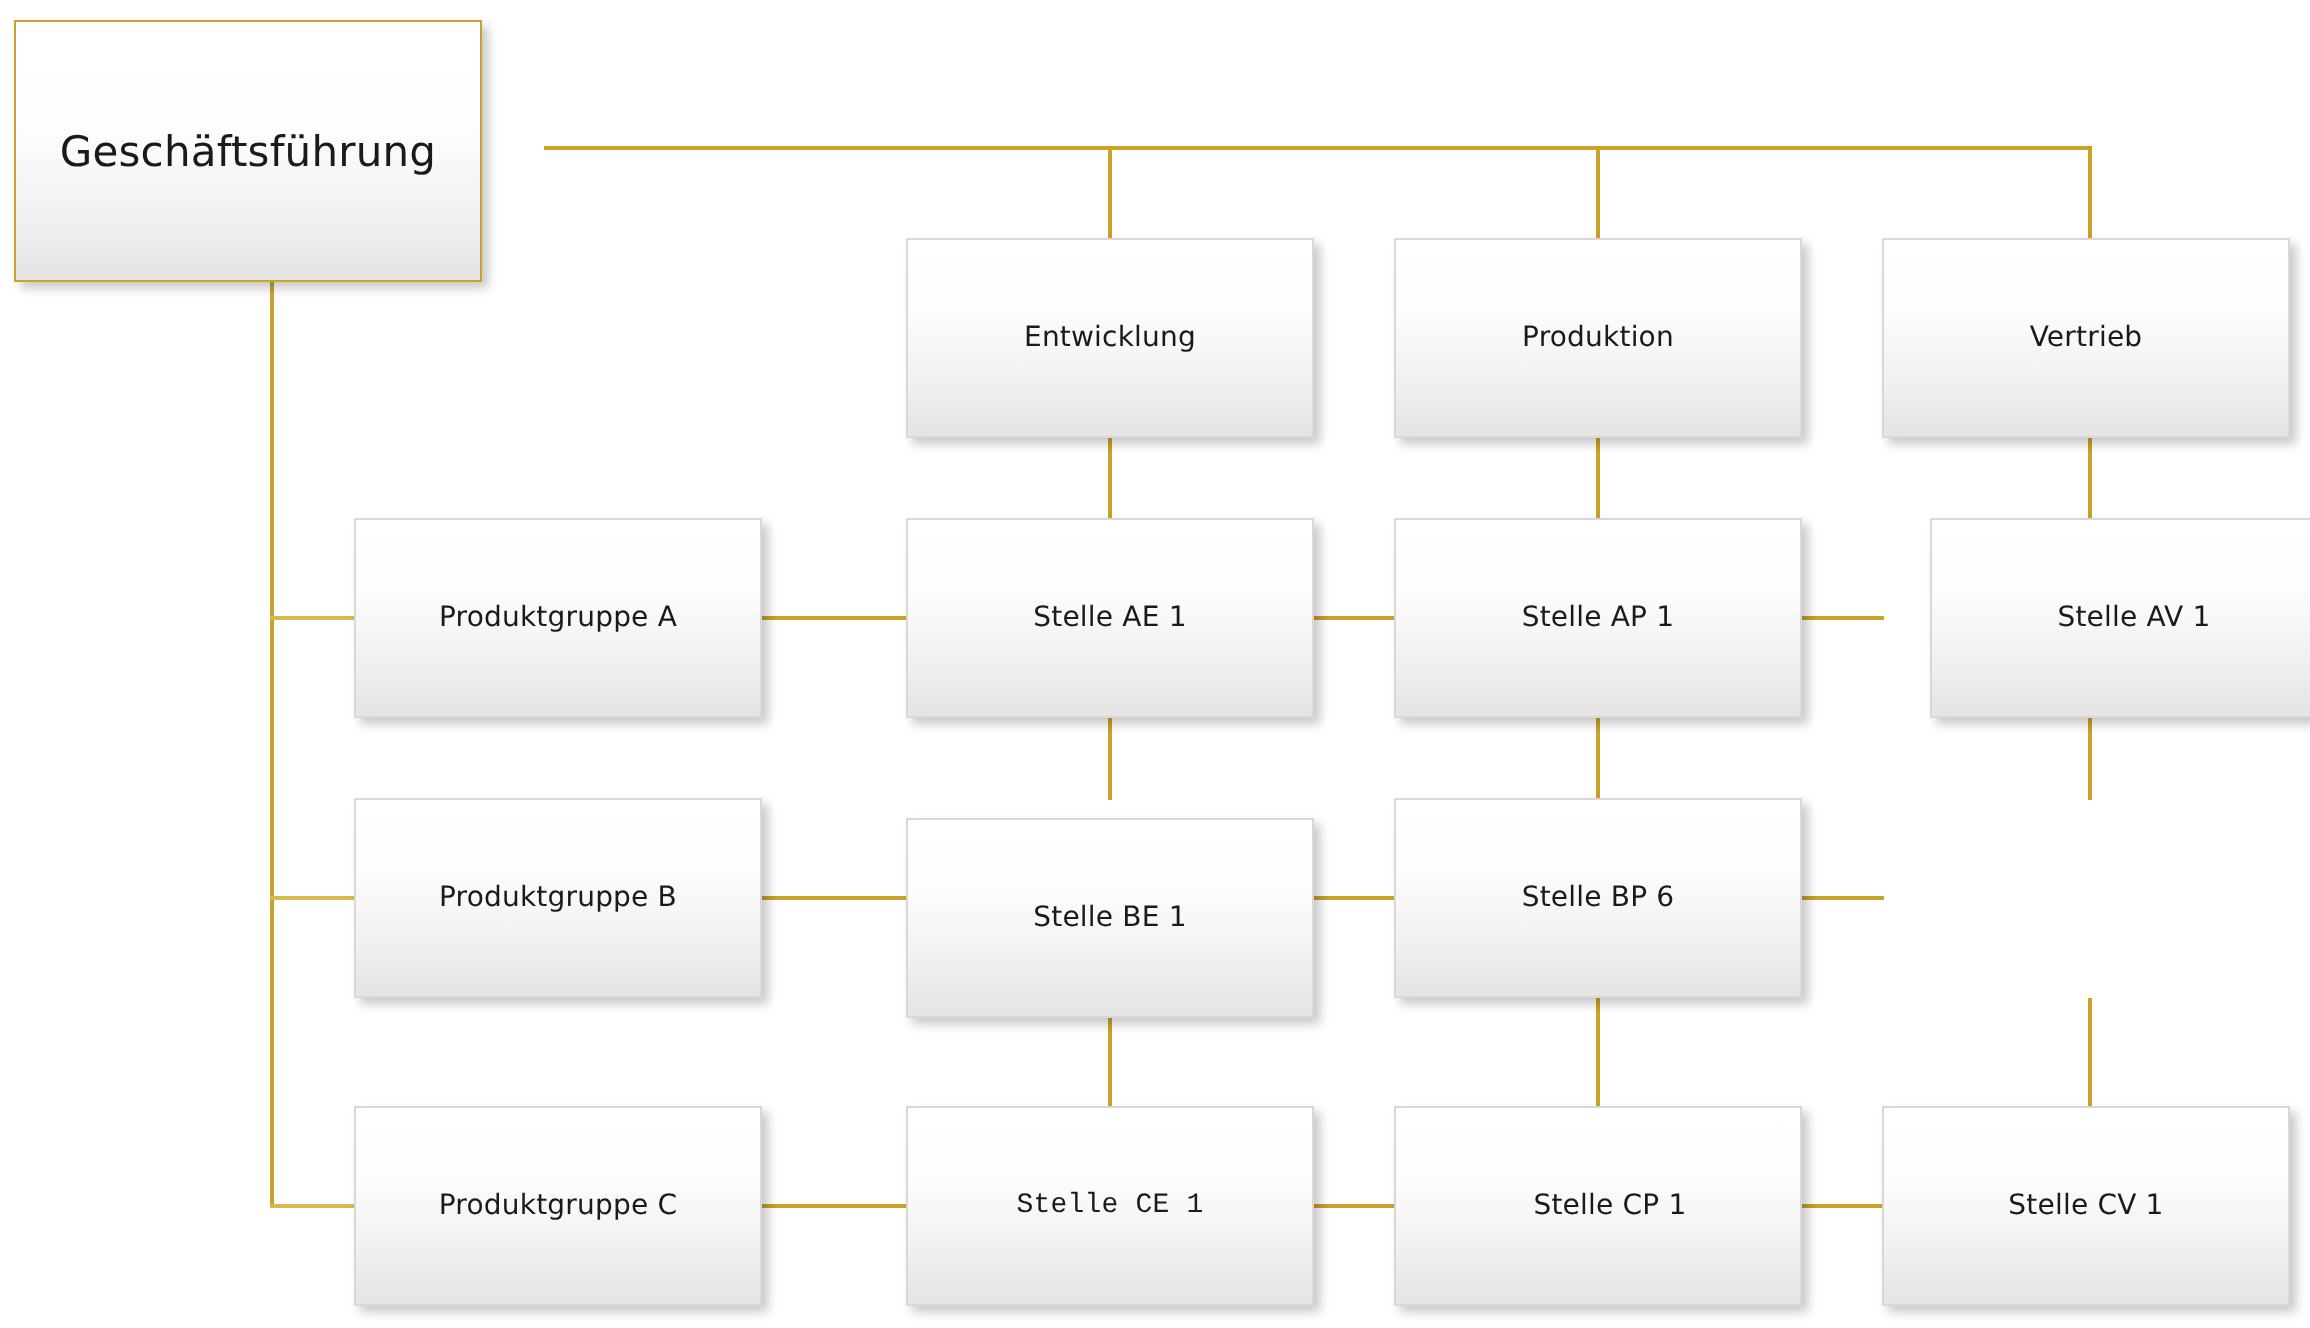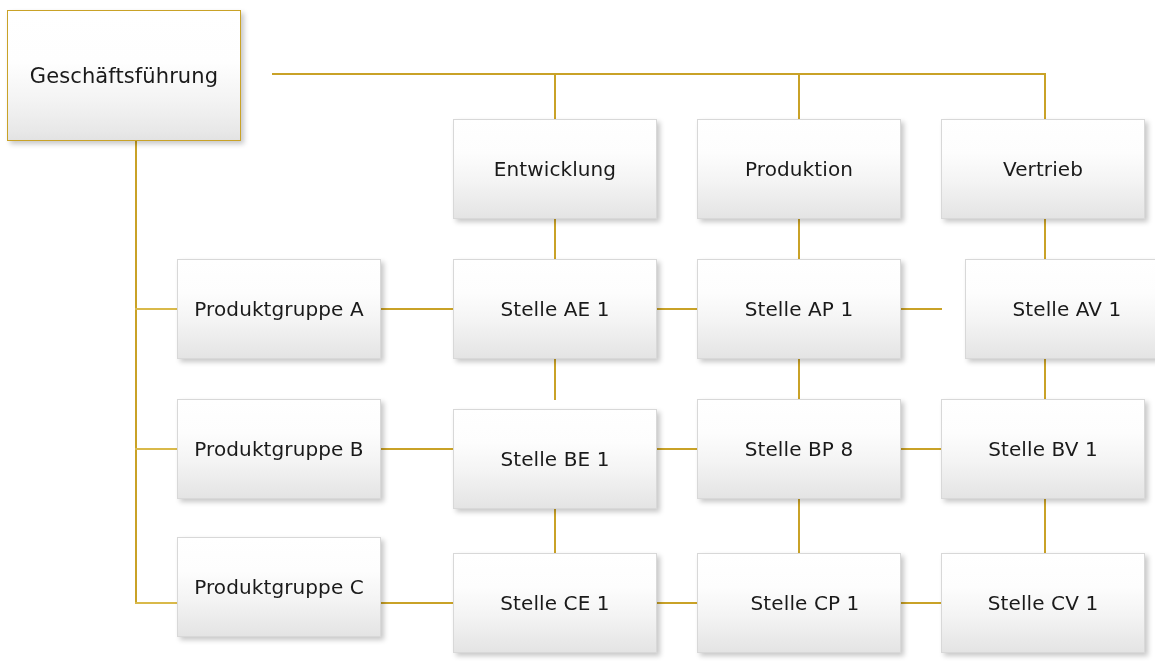--- a/index.html
+++ b/index.html
@@ -36,21 +36,21 @@
                 #FDFDFD 34%,
                 #F4F4F4 62%,
                 #E9E9E9 88%,
                 #E4E4E4 100%);
     border: 1px solid #D8D8D8;
     box-shadow: 3px 3px 5px rgba(0,0,0,0.22);
     display: flex;
     align-items: center;
     justify-content: center;
     color: #1a1a1a;
-    font-size: 20px;
+    font-size: 14px;
     letter-spacing: 0.1px;
     white-space: nowrap;
   }
   .node.root {
     border: 1px solid #C9A227;
     background: linear-gradient(to bottom,
                 #FFFFFF 0%,
                 #FEFEFE 40%,
                 #F3F3F3 70%,
                 #E8E8E8 93%,
@@ -116,45 +116,42 @@
   <div class="node" style="left:941px; top:119px; width:204px; height:100px;">
     <span class="label">Vertrieb</span>
   </div>
 
   <div class="node" style="left:177px; top:259px; width:204px; height:100px;">
     <span class="label">Produktgruppe A</span>
   </div>
   <div class="node" style="left:177px; top:399px; width:204px; height:100px;">
     <span class="label">Produktgruppe B</span>
   </div>
-  <div class="node" style="left:177px; top:537px; width:204px; height:100px;">
+  <div class="node" style="left:177px; top:553px; width:204px; height:100px;">
     <span class="label">Produktgruppe C</span>
   </div>
 
   <div class="node" style="left:453px; top:259px; width:204px; height:100px;">
     <span class="label">Stelle AE 1</span>
   </div>
   <div class="node" style="left:697px; top:259px; width:204px; height:100px;">
     <span class="label">Stelle AP 1</span>
   </div>
   <div class="node" style="left:965px; top:259px; width:204px; height:100px;">
     <span class="label">Stelle AV 1</span>
   </div>
 
   <div class="node" style="left:453px; top:409px; width:204px; height:100px;">
     <span class="label">Stelle BE 1</span>
   </div>
   <div class="node" style="left:697px; top:399px; width:204px; height:100px;">
-    <span class="label">Stelle BP 8</span>
-  </div>
-  <div class="node" style="left:941px; top:399px; width:204px; height:100px;">
-    <span class="label">Stelle BV 1</span>
+    <span class="label">Stelle BP 6</span>
   </div>
 
-  <div class="node" style="left:453px; top:553px; width:204px; height:100px;">
+  <div class="node" style="left:453px; top:553px; width:204px; height:100px;font-family:Liberation Mono, monospace;">
     <span class="label">Stelle CE 1</span>
   </div>
   <div class="node" style="left:697px; top:553px; width:204px; height:100px;padding-left:12px;">
     <span class="label">Stelle CP 1</span>
   </div>
   <div class="node" style="left:941px; top:553px; width:204px; height:100px;">
     <span class="label">Stelle CV 1</span>
   </div>
 
 </div>

